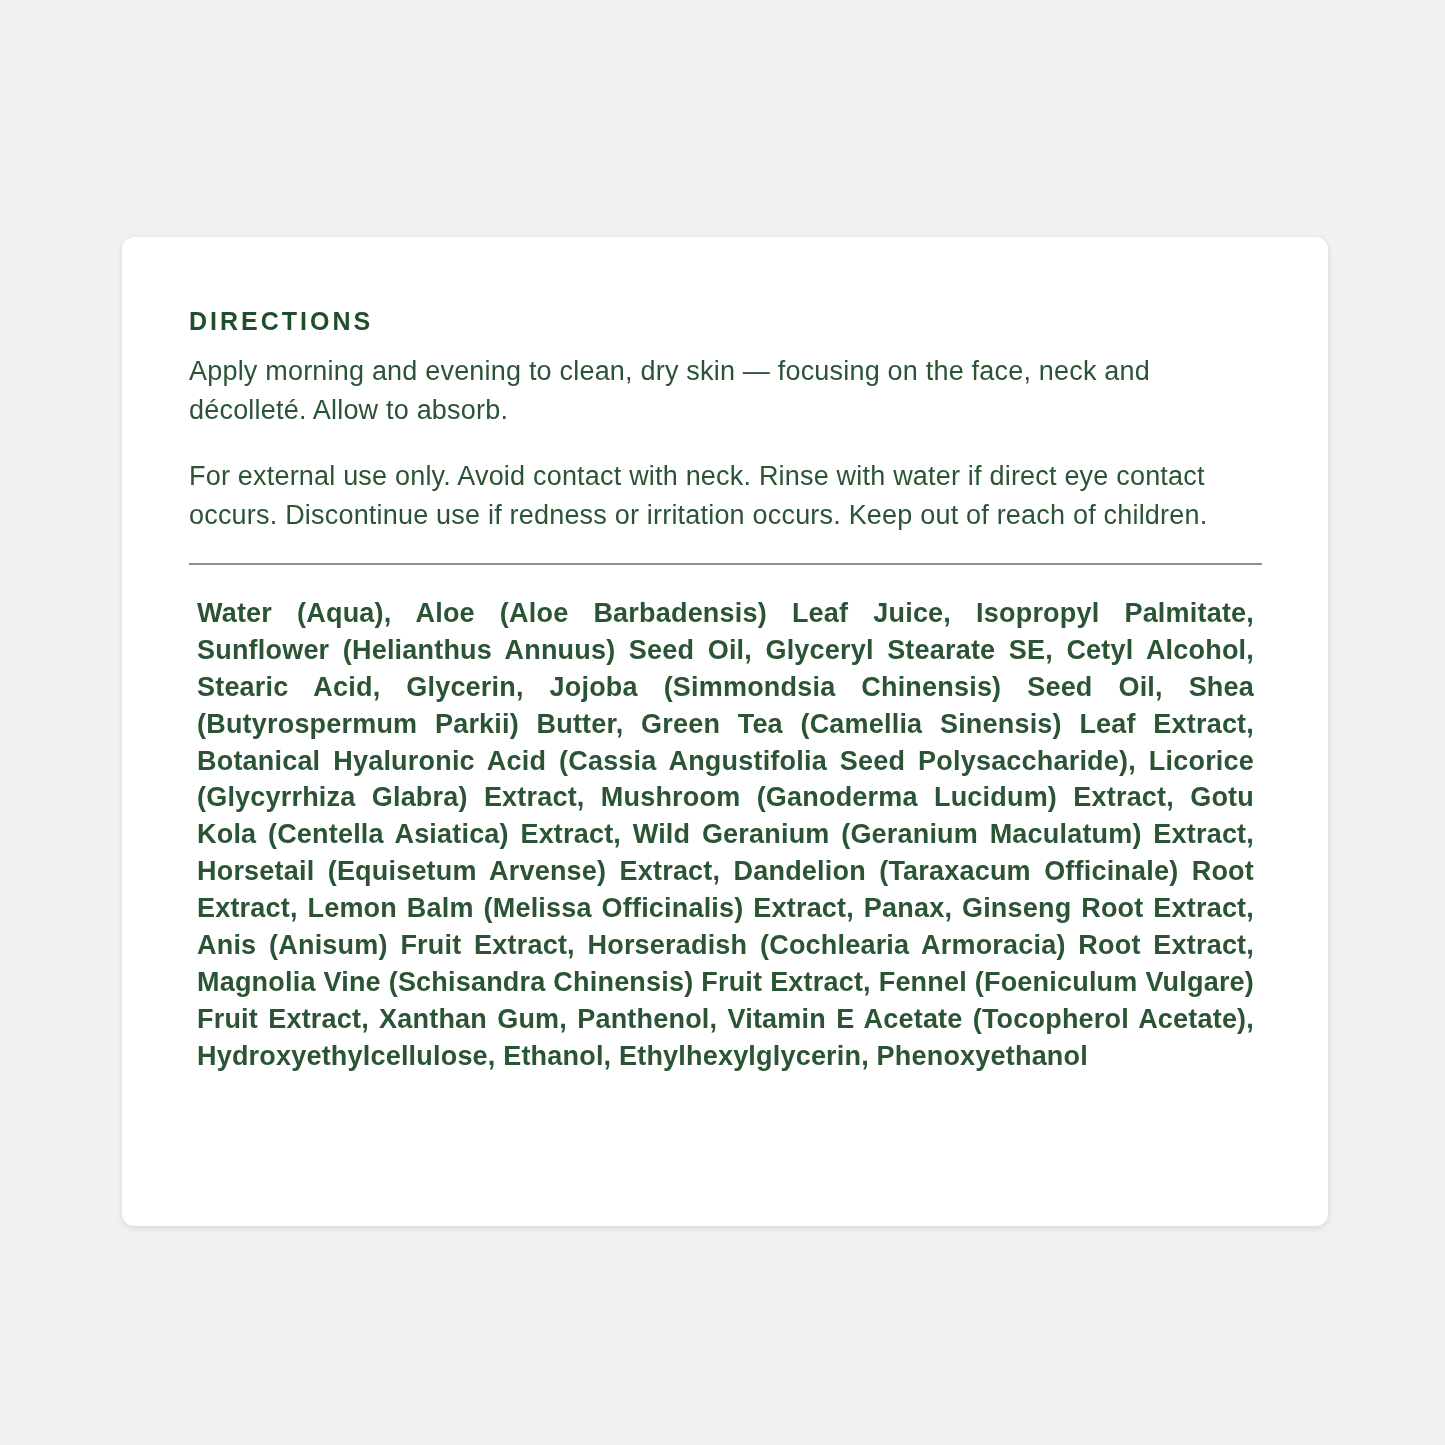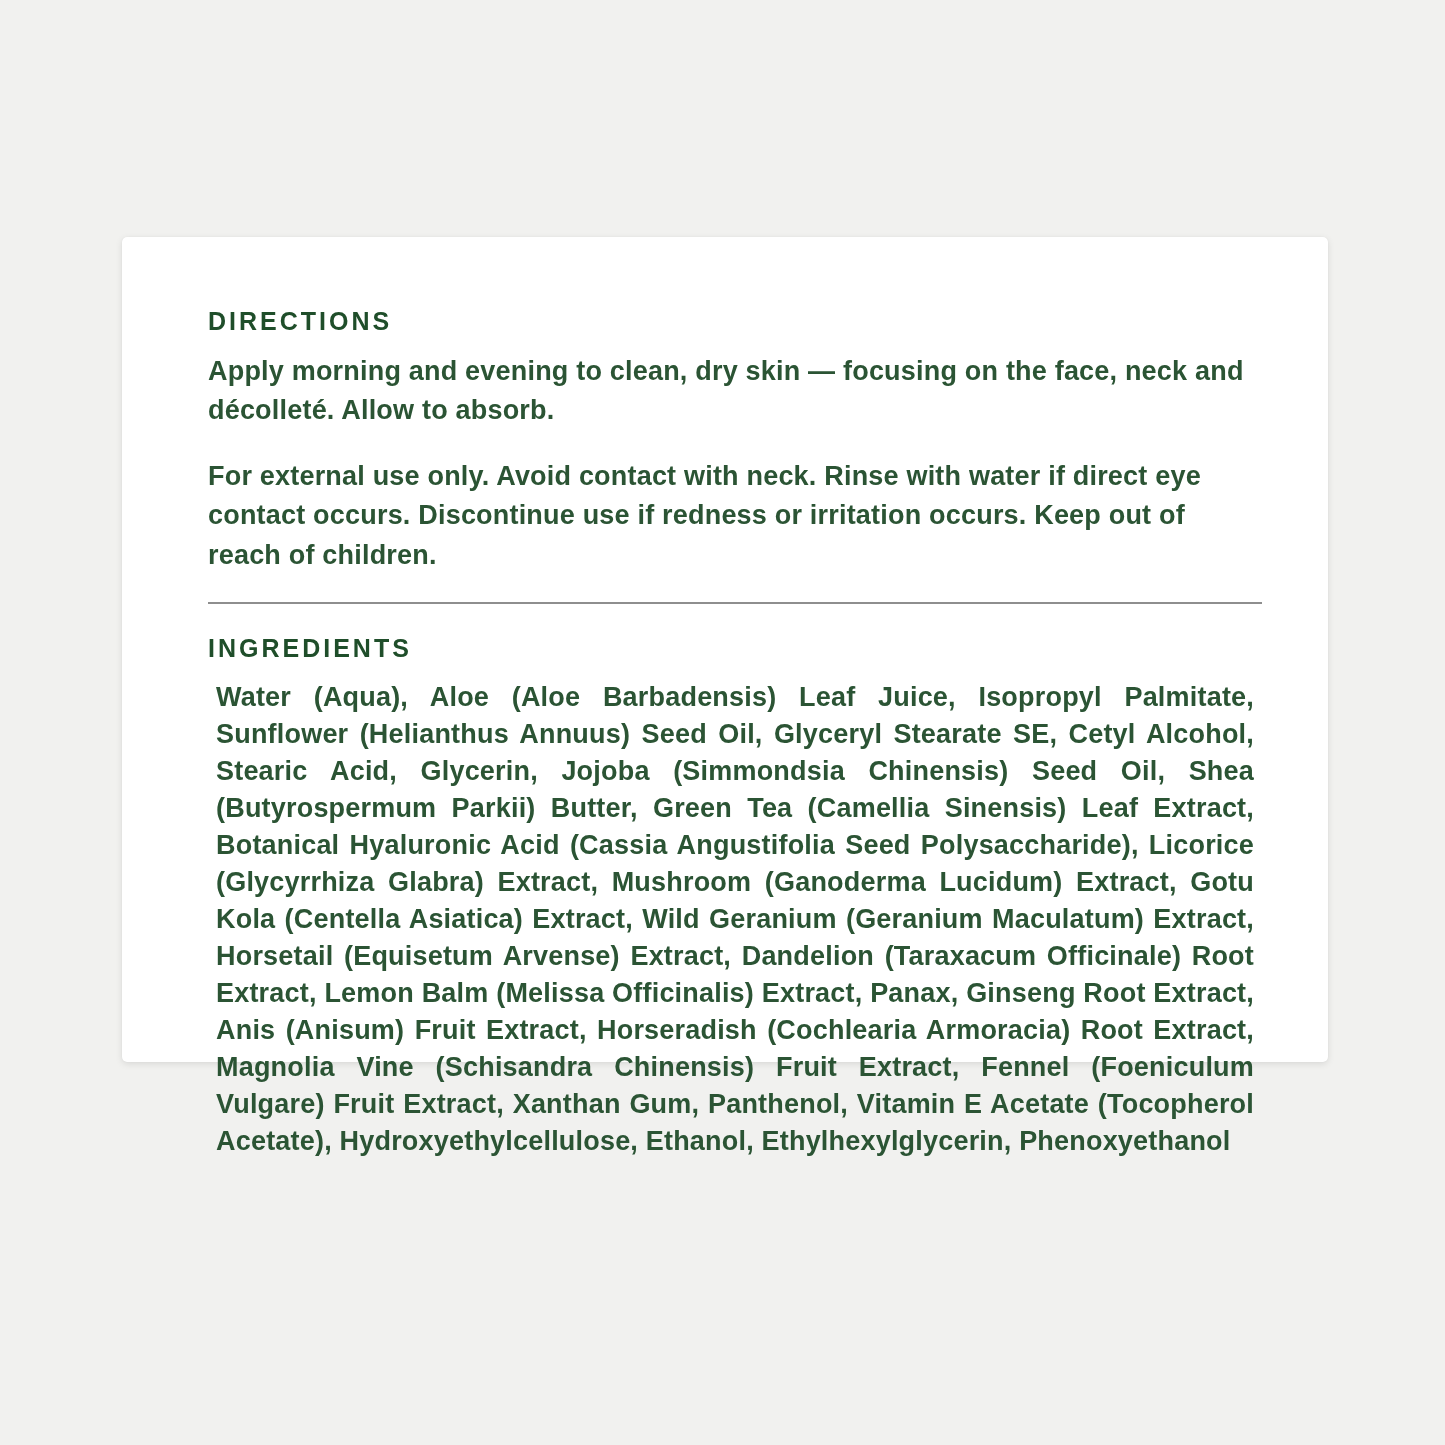--- a/index.html
+++ b/index.html
@@ -15,38 +15,38 @@
     position: relative;
     width: 1445px;
     height: 1445px;
     overflow: hidden;
   }
   .label-card {
     position: absolute;
     left: 122px;
     top: 237px;
     width: 1206px;
-    height: 825px;
+    height: 989px;
     box-sizing: border-box;
     background: #ffffff;
-    border-radius: 5px;
+    border-radius: 12px;
     box-shadow: 0 2px 7px rgba(0,0,0,0.10), 0 0 1px rgba(0,0,0,0.08);
-    padding: 70px 66px 70px 86px;
+    padding: 70px 66px 70px 67px;
   }
   .section-heading {
     margin: 0 0 16px 0;
     font-size: 25px;
     font-weight: 700;
     letter-spacing: 3px;
     color: #1f4e2a;
   }
   .body-para {
     margin: 0 0 27px 0;
     font-size: 27px;
-    font-weight: 700;
+    font-weight: 400;
     line-height: 1.45;
     color: #2b5434;
     letter-spacing: 0.2px;
   }
   .divider {
     border: none;
     border-top: 2px solid #8e8e8e;
     margin: 24px 0 30px 0;
   }
   .ingredients-para {
@@ -66,18 +66,17 @@
   <div class="label-card">
 
     <h2 class="section-heading">DIRECTIONS</h2>
 
     <p class="body-para">Apply morning and evening to clean, dry skin — focusing on the face, neck and décolleté. Allow to absorb.</p>
 
     <p class="body-para">For external use only. Avoid contact with neck. Rinse with water if direct eye contact occurs. Discontinue use if redness or irritation occurs. Keep out of reach of children.</p>
 
     <hr class="divider">
 
-    <h2 class="section-heading">INGREDIENTS</h2>
 
     <p class="ingredients-para">Water (Aqua), Aloe (Aloe Barbadensis) Leaf Juice, Isopropyl Palmitate, Sunflower (Helianthus Annuus) Seed Oil, Glyceryl Stearate SE, Cetyl Alcohol, Stearic Acid, Glycerin, Jojoba (Simmondsia Chinensis) Seed Oil, Shea (Butyrospermum Parkii) Butter, Green Tea (Camellia Sinensis) Leaf Extract, Botanical Hyaluronic Acid (Cassia Angustifolia Seed Polysaccharide), Licorice (Glycyrrhiza Glabra) Extract, Mushroom (Ganoderma Lucidum) Extract, Gotu Kola (Centella Asiatica) Extract, Wild Geranium (Geranium Maculatum) Extract, Horsetail (Equisetum Arvense) Extract, Dandelion (Taraxacum Officinale) Root Extract, Lemon Balm (Melissa Officinalis) Extract, Panax, Ginseng Root Extract, Anis (Anisum) Fruit Extract, Horseradish (Cochlearia Armoracia) Root Extract, Magnolia Vine (Schisandra Chinensis) Fruit Extract, Fennel (Foeniculum Vulgare) Fruit Extract, Xanthan Gum, Panthenol, Vitamin E Acetate (Tocopherol Acetate), Hydroxyethylcellulose, Ethanol, Ethylhexylglycerin, Phenoxyethanol</p>
 
   </div>
 </div>
 
 </body></html>

